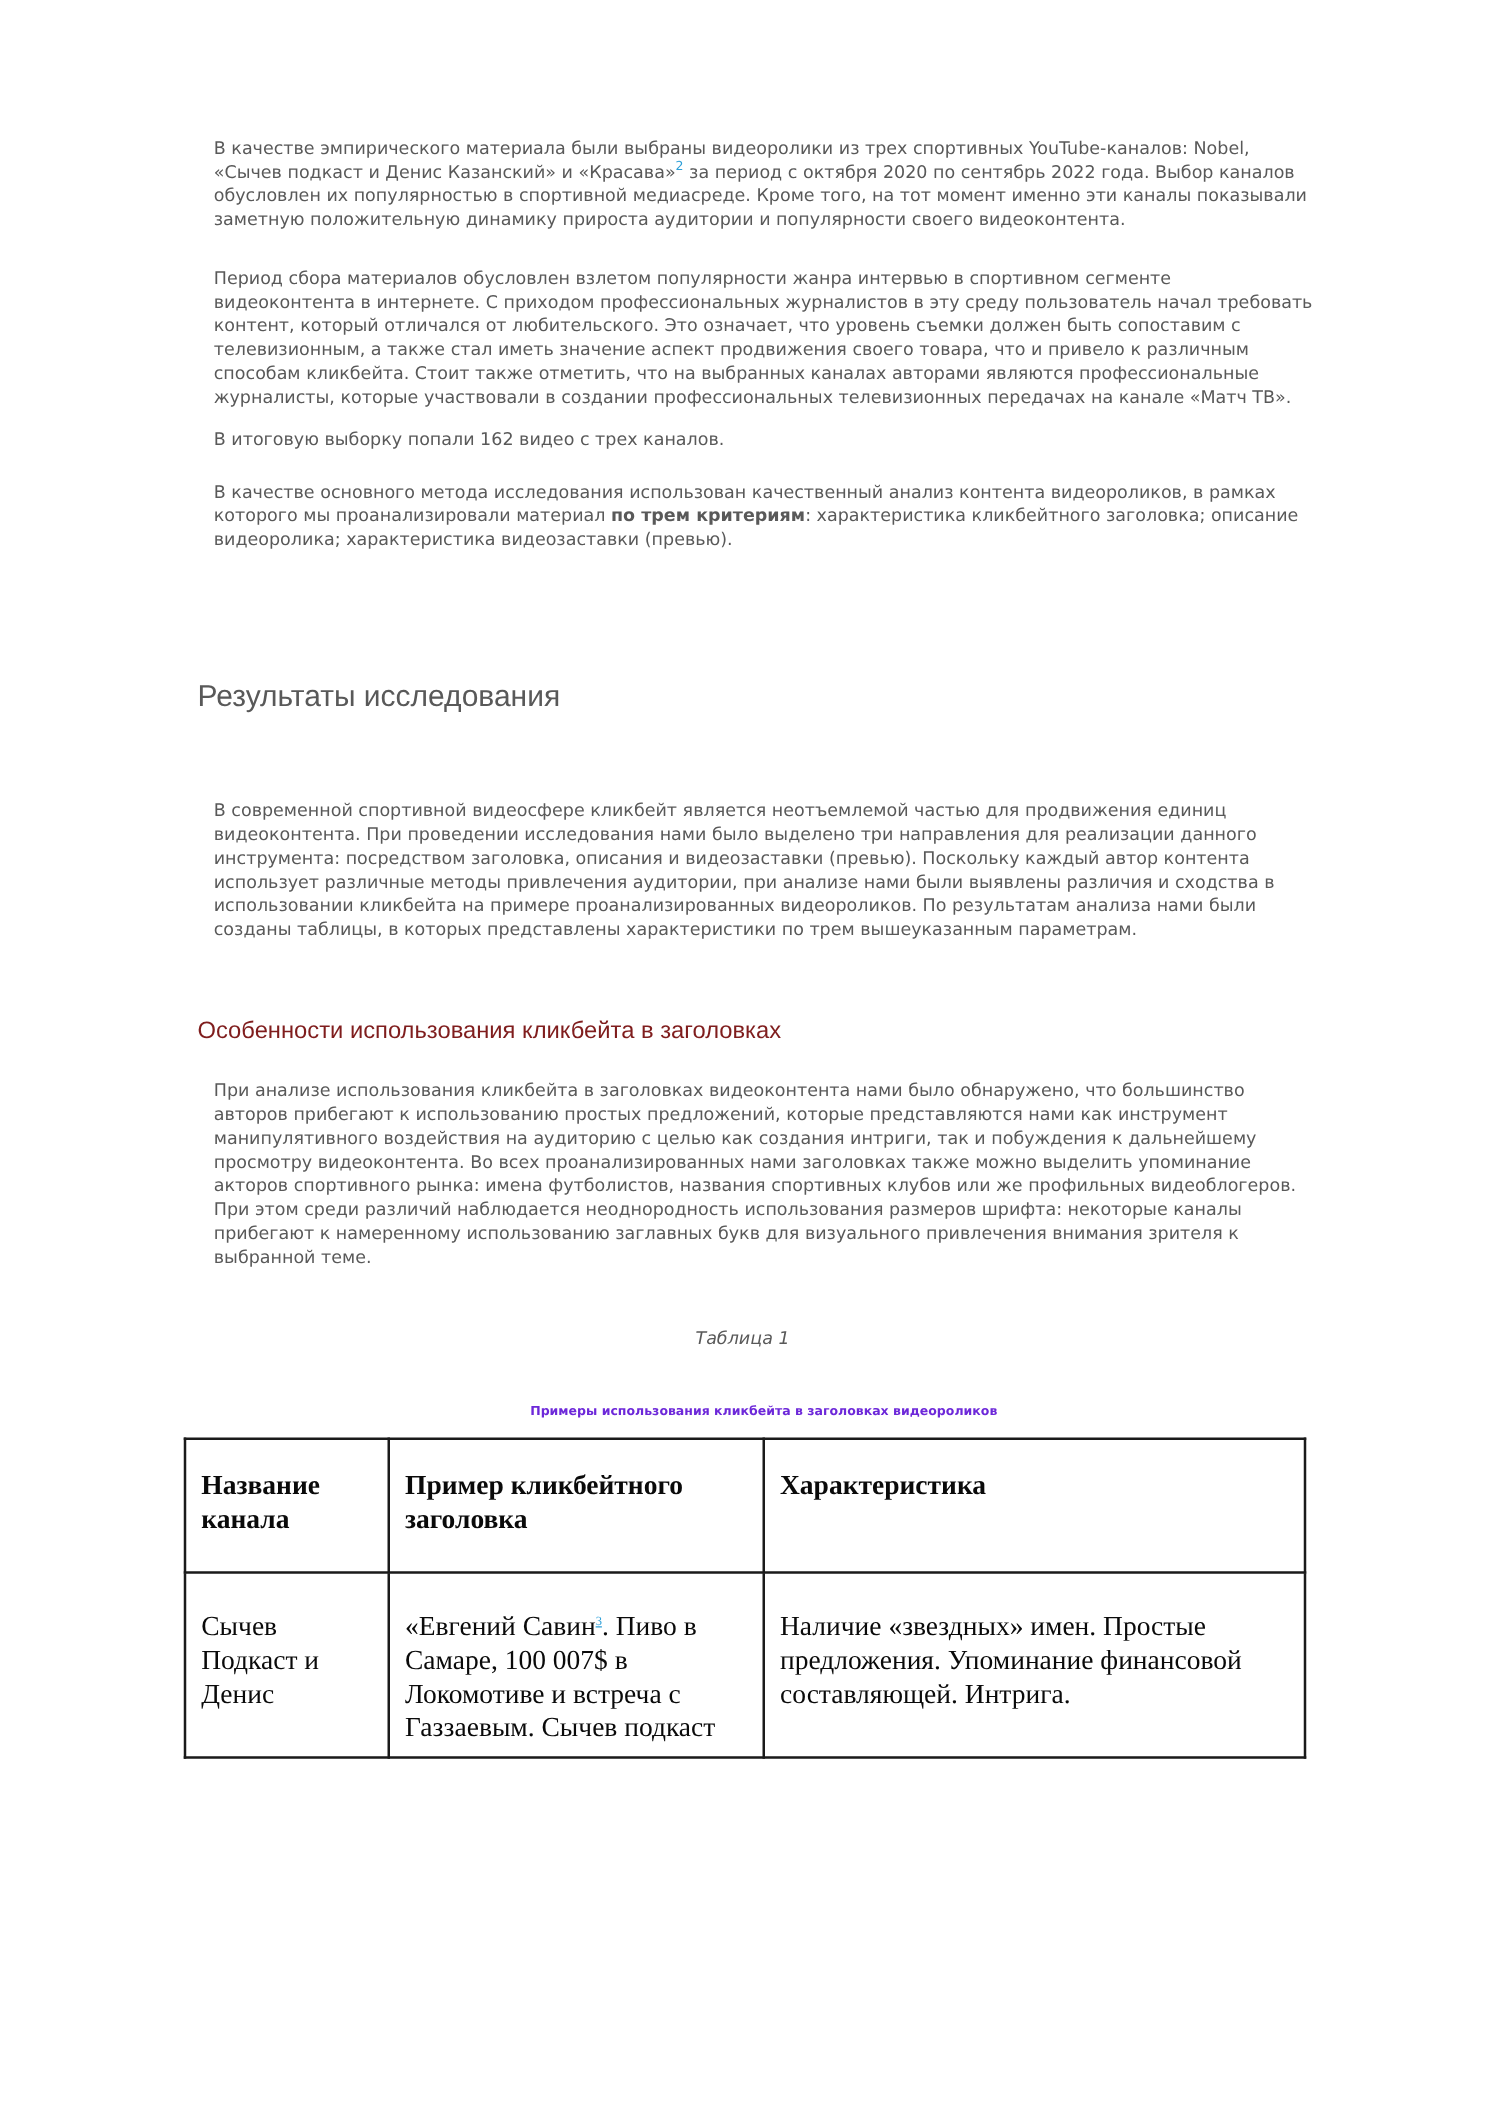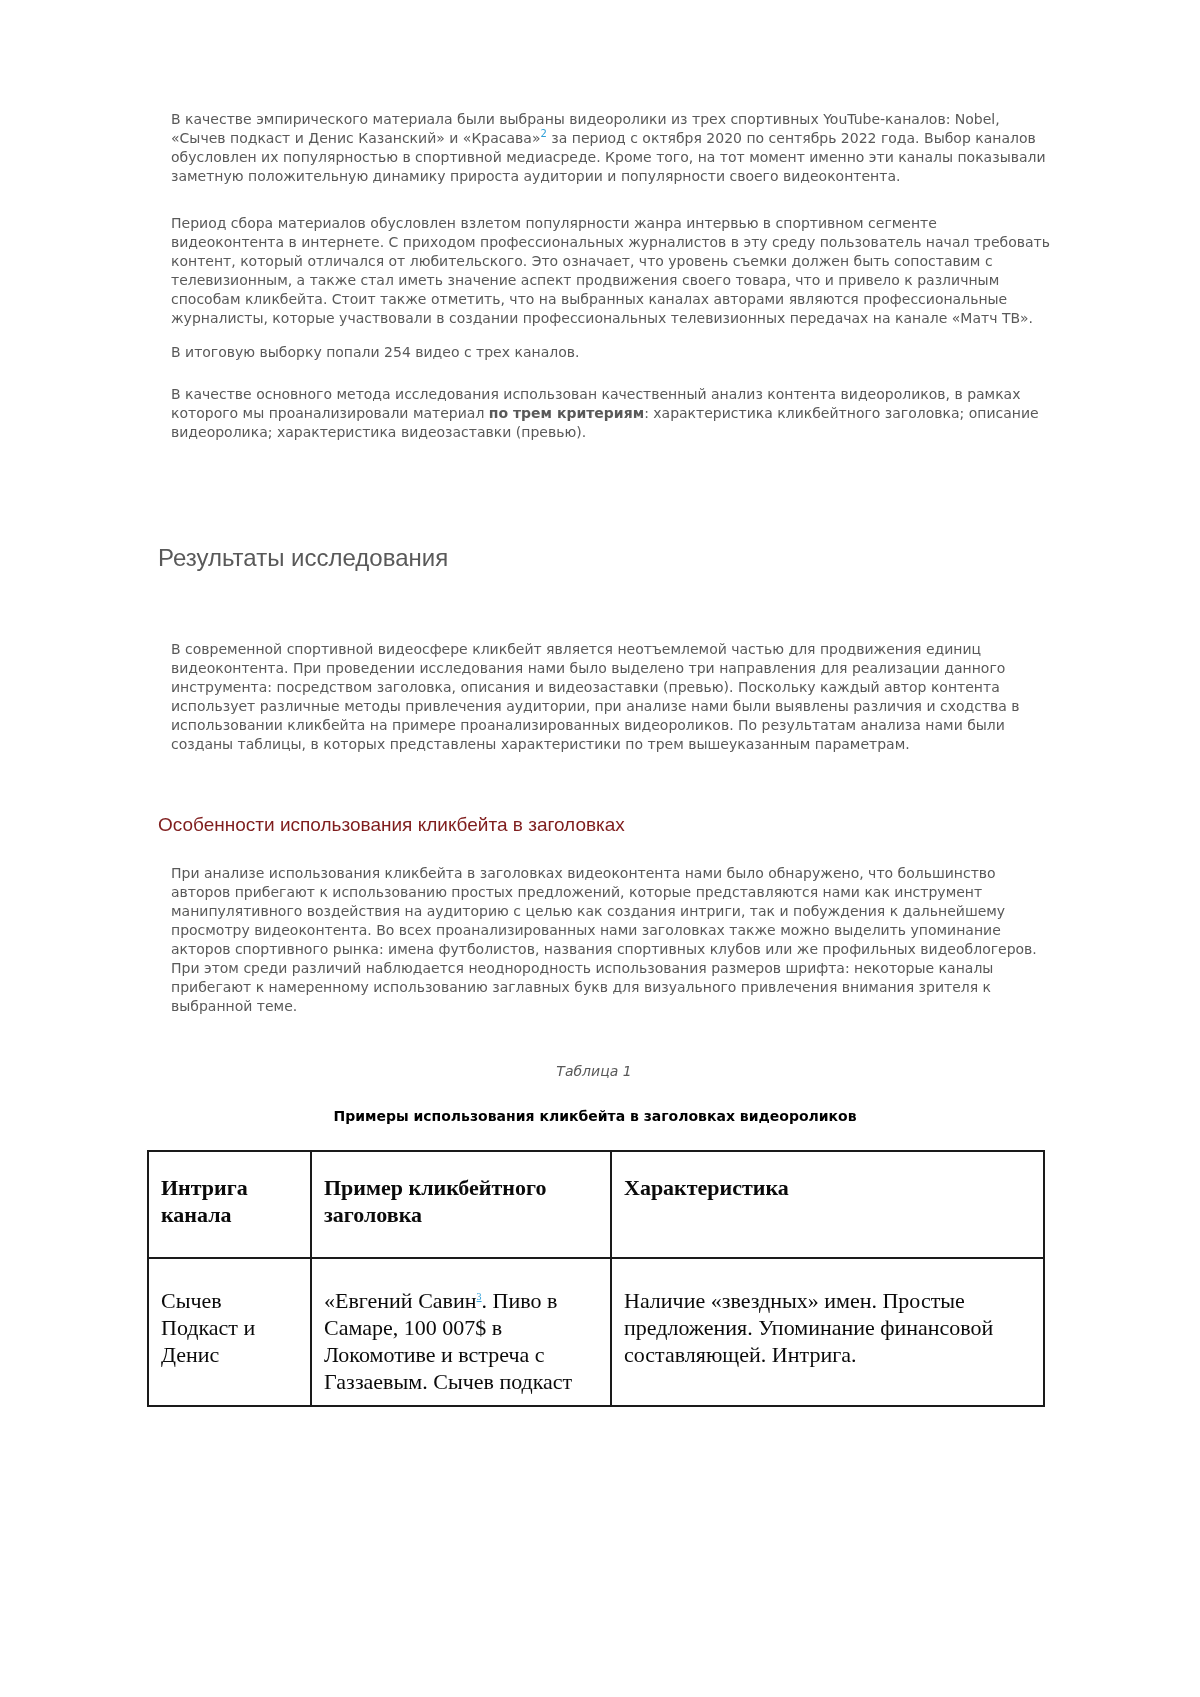--- a/index.html
+++ b/index.html
@@ -60,24 +60,24 @@
     margin: 0;
     font-size: 14px;
     font-style: italic;
     color: #595959;
     text-align: center;
   }
   .table-caption {
     position: absolute;
     left: 147px;
     width: 896px;
-    margin: 0;
-    font-size: 14px;
+    margin: 16px;
+    font-size: 10px;
     font-weight: bold;
-    color: #000000;
+    color: #6d28d9;
     text-align: center;
   }
   table.data-table {
     position: absolute;
     left: 147px;
     top: 1150px;
     width: 896px;
     table-layout: fixed;
     border-collapse: collapse;
     font-family: "Liberation Serif", serif;
@@ -108,40 +108,40 @@
 </style>
 </head>
 <body>
 
 <div class="page">
 
   <p class="body-text" style="top:97px"><span>В качестве эмпирического материала были выбраны видеоролики из трех спортивных YouTube-каналов: Nobel, «Сычев подкаст и Денис Казанский» и «Красава»</span><sup class="fn">2</sup><span> за период с октября 2020 по сентябрь 2022 года. Выбор каналов обусловлен их популярностью в спортивной медиасреде. Кроме того, на тот момент именно эти каналы показывали заметную положительную динамику прироста аудитории и популярности своего видеоконтента.</span></p>
 
   <p class="body-text" style="top:201px">Период сбора материалов обусловлен взлетом популярности жанра интервью в спортивном сегменте видеоконтента в интернете. С приходом профессиональных журналистов в эту среду пользователь начал требовать контент, который отличался от любительского. Это означает, что уровень съемки должен быть сопоставим с телевизионным, а также стал иметь значение аспект продвижения своего товара, что и привело к различным способам кликбейта. Стоит также отметить, что на выбранных каналах авторами являются профессиональные журналисты, которые участвовали в создании профессиональных телевизионных передачах на канале «Матч ТВ».</p>
 
-  <p class="body-text" style="top:330px">В итоговую выборку попали 254 видео с трех каналов.</p>
+  <p class="body-text" style="top:330px">В итоговую выборку попали 162 видео с трех каналов.</p>
 
   <p class="body-text" style="top:372px"><span>В качестве основного метода исследования использован качественный анализ контента видеороликов, в рамках которого мы проанализировали материал </span><span class="bold-inline">по трем критериям</span><span>: характеристика кликбейтного заголовка; описание видеоролика; характеристика видеозаставки (превью).</span></p>
 
   <h1 class="doc-h1" style="top:544px">Результаты исследования</h1>
 
   <p class="body-text" style="top:627px">В современной спортивной видеосфере кликбейт является неотъемлемой частью для продвижения единиц видеоконтента. При проведении исследования нами было выделено три направления для реализации данного инструмента: посредством заголовка, описания и видеозаставки (превью). Поскольку каждый автор контента использует различные методы привлечения аудитории, при анализе нами были выявлены различия и сходства в использовании кликбейта на примере проанализированных видеороликов. По результатам анализа нами были созданы таблицы, в которых представлены характеристики по трем вышеуказанным параметрам.</p>
 
   <h2 class="doc-h2" style="top:813px">Особенности использования кликбейта в заголовках</h2>
 
   <p class="body-text" style="top:851px">При анализе использования кликбейта в заголовках видеоконтента нами было обнаружено, что большинство авторов прибегают к использованию простых предложений, которые представляются нами как инструмент манипулятивного воздействия на аудиторию с целью как создания интриги, так и побуждения к дальнейшему просмотру видеоконтента. Во всех проанализированных нами заголовках также можно выделить упоминание акторов спортивного рынка: имена футболистов, названия спортивных клубов или же профильных видеоблогеров. При этом среди различий наблюдается неоднородность использования размеров шрифта: некоторые каналы прибегают к намеренному использованию заглавных букв для визуального привлечения внимания зрителя к выбранной теме.</p>
 
   <p class="table-label" style="top:1063px">Таблица 1</p>
 
   <p class="table-caption" style="top:1108px">Примеры использования кликбейта в заголовках видеороликов</p>
 
   <table class="data-table">
     <thead>
       <tr>
-        <th class="col1">Интрига канала</th>
+        <th class="col1">Название канала</th>
         <th class="col2">Пример кликбейтного заголовка</th>
         <th class="col3">Характеристика</th>
       </tr>
     </thead>
     <tbody>
       <tr class="row2">
         <td>Сычев Подкаст и Денис</td>
         <td><span>«Евгений Савин</span><sup class="fn underlined">3</sup><span>. Пиво в Самаре, 100 007$ в Локомотиве и встреча с Газзаевым. Сычев подкаст</span></td>
         <td>Наличие «звездных» имен. Простые предложения. Упоминание финансовой составляющей. Интрига.</td>
       </tr>

